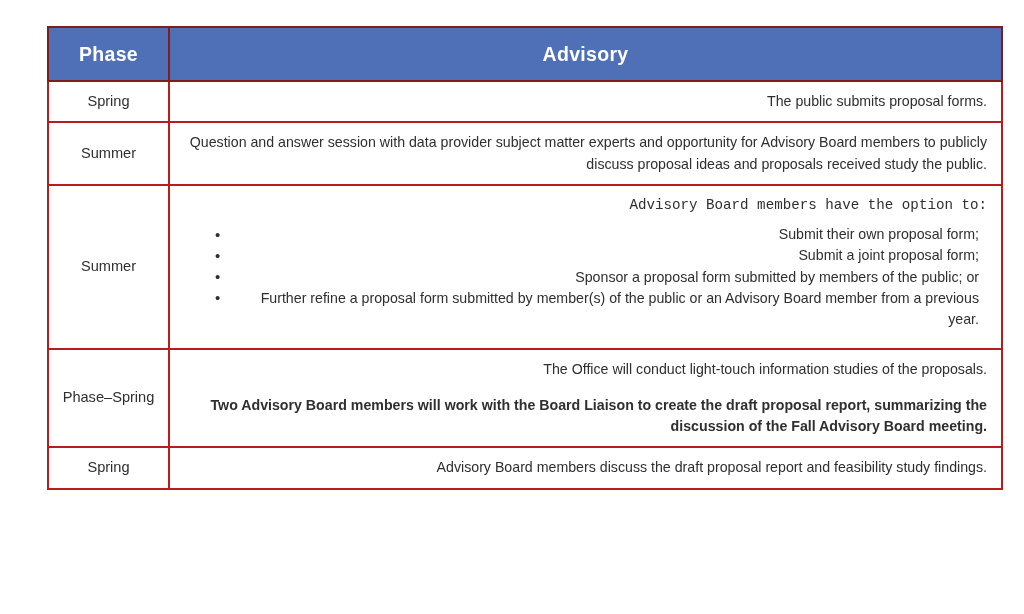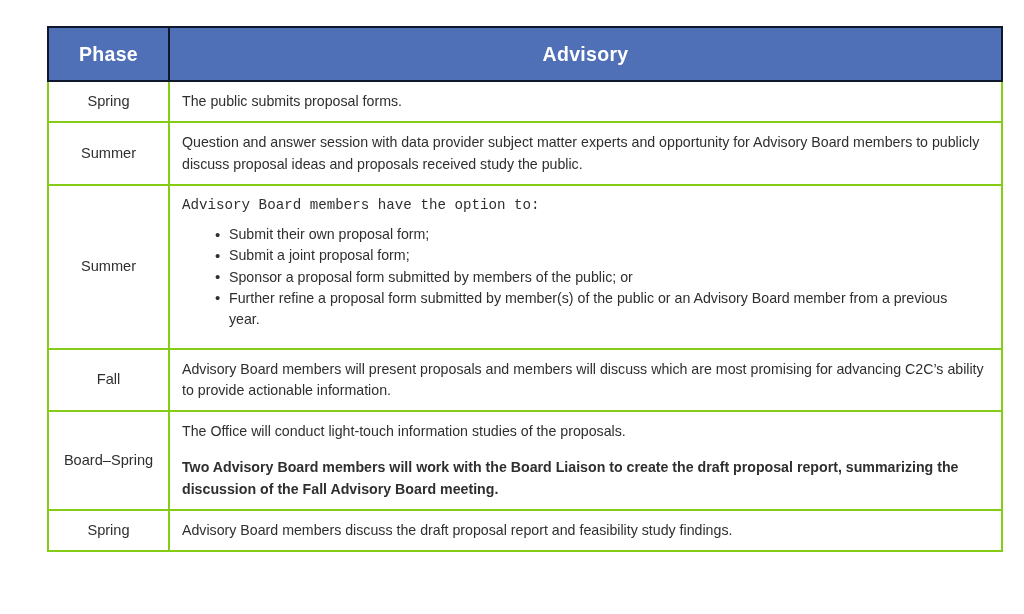--- a/index.html
+++ b/index.html
@@ -30,41 +30,41 @@
   thead th {
     background: #4f6fb7;
     color: #ffffff;
     font-weight: bold;
     font-size: 19.5px;
     letter-spacing: 0.3px;
     text-align: center;
     vertical-align: middle;
     height: 52px;
     padding: 0 8px;
-    border: 2px solid #0f172a;
+    border: 2px solid #7f1d1d;
   }
 
   tbody td {
-    border: 2px solid #84cc16;
+    border: 2px solid #b91c1c;
     color: #2f2f2f;
     font-size: 14.2px;
     line-height: 1.5;
     background: #ffffff;
   }
 
   td.phase-cell {
     text-align: center;
     vertical-align: middle;
     padding: 6px 6px;
     font-size: 14.6px;
     white-space: nowrap;
   }
 
   td.milestone-cell {
-    text-align: left;
+    text-align: right;
     vertical-align: middle;
     padding: 9px 14px 9px 12px;
   }
 
   .row-tall td.milestone-cell { vertical-align: top; }
 
   .cell-para {
     margin: 0;
   }
   .cell-para + .cell-para {
@@ -129,29 +129,23 @@
         <p class="cell-para list-intro">Advisory Board members have the option to:</p>
         <ul class="cell-list">
           <li>Submit their own proposal form;</li>
           <li>Submit a joint proposal form;</li>
           <li>Sponsor a proposal form submitted by members of the public; or</li>
           <li>Further refine a proposal form submitted by member(s) of the public or an Advisory Board member from a previous year.</li>
         </ul>
       </td>
     </tr>
 
-    <tr class="row-short">
-      <td class="phase-cell">Fall</td>
-      <td class="milestone-cell">
-        <p class="cell-para">Advisory Board members will present proposals and members will discuss which are most promising for advancing C2C’s ability to provide actionable information.</p>
-      </td>
-    </tr>
 
     <tr class="row-tall">
-      <td class="phase-cell">Board–Spring</td>
+      <td class="phase-cell">Phase–Spring</td>
       <td class="milestone-cell">
         <p class="cell-para">The Office will conduct light-touch information studies of the proposals.</p>
         <p class="cell-para">Two Advisory Board members will work with the Board Liaison to create the draft proposal report, summarizing the discussion of the Fall Advisory Board meeting.</p>
       </td>
     </tr>
 
     <tr class="row-short">
       <td class="phase-cell">Spring</td>
       <td class="milestone-cell">
         <p class="cell-para">Advisory Board members discuss the draft proposal report and feasibility study findings.</p>

